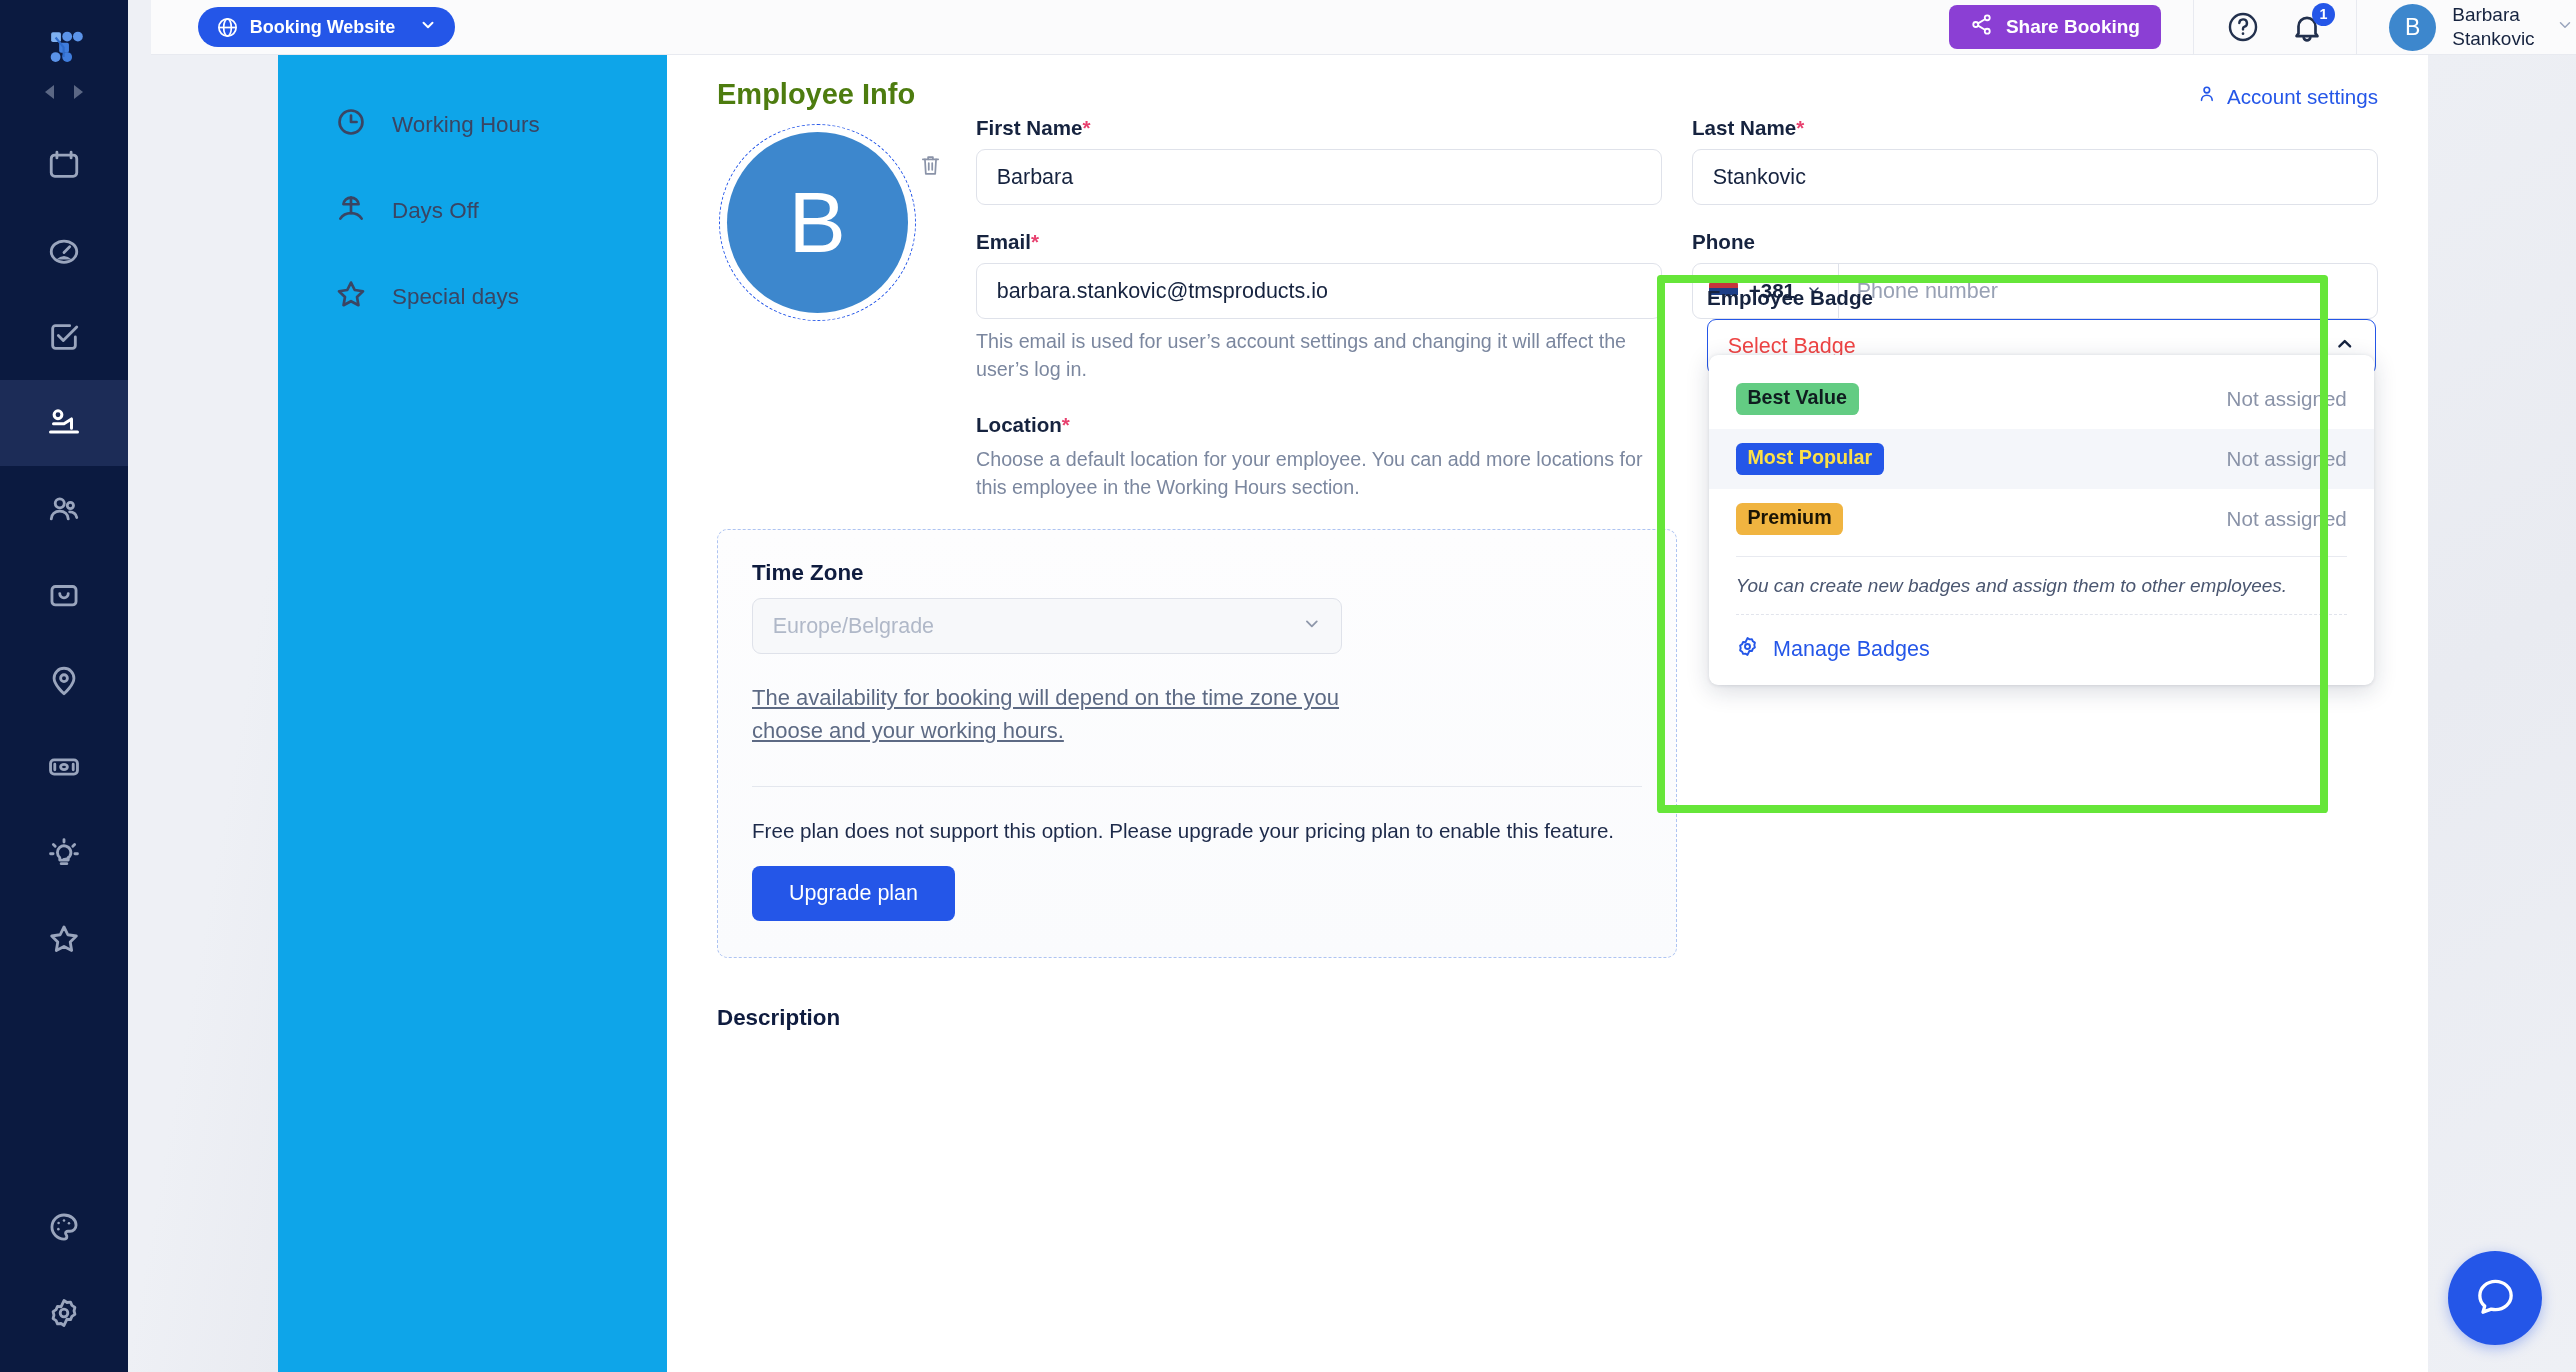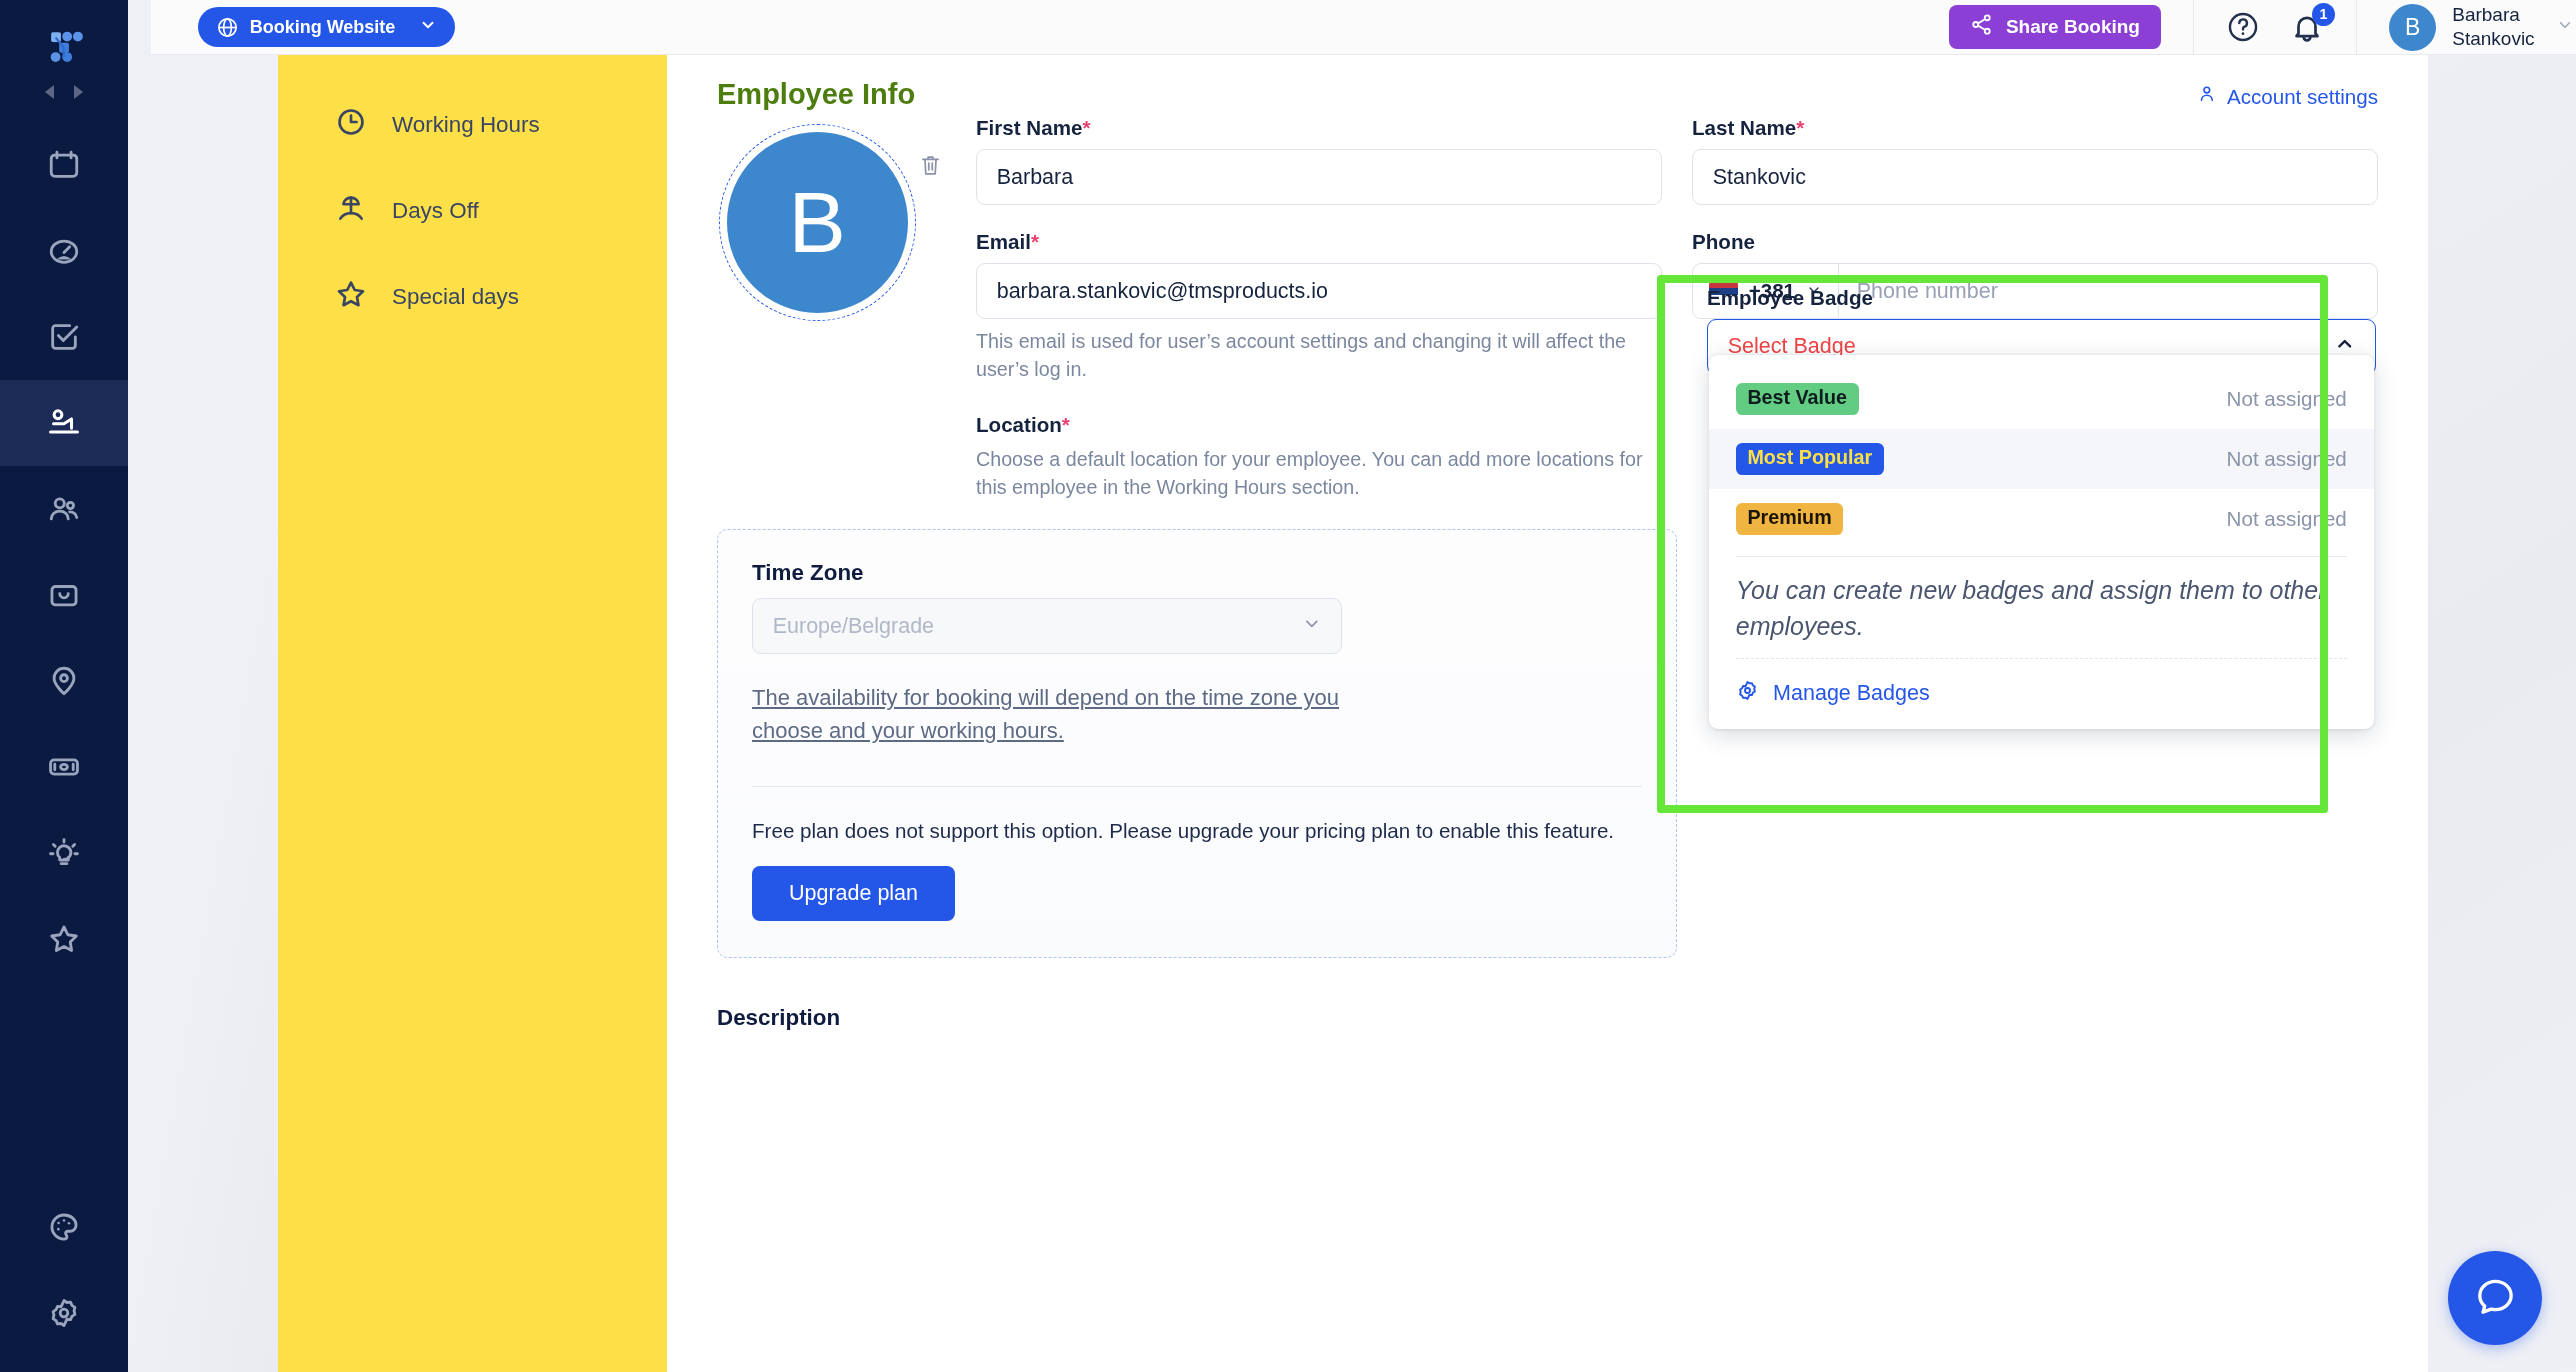--- a/index.html
+++ b/index.html
@@ -84,21 +84,21 @@
   .gutter {
     position: absolute; left: 128px; top: 55px;
     width: 150px; height: 1317px;
     background: linear-gradient(100deg, #eef0f5 0%, #eef0f5 60%, #e9ebf1 100%);
   }
 
   
   .subnav {
     position: absolute; left: 278px; top: 55px;
     width: 456px; height: 1317px;
-    background: #fde047;
+    background: #0ea5e9;
     border-right: 0.9px solid #e6e8ee;
     padding-top: 27px;
   }
   .subnav-item {
     display: flex; align-items: center; gap: 25px;
     padding: 0 0 0 57px; height: 86px;
     color: #3a4563; font-size: 22.4px; cursor: pointer;
   }
   .subnav-item svg { stroke:#3a4563; fill:none; stroke-width:2; stroke-linecap:round; stroke-linejoin:round; }
 
@@ -218,21 +218,21 @@
     padding: 9px 27px; height: 60px; cursor:pointer;
   }
   .dd-row.hover { background:#f4f6fa; }
   .pill {
     border-radius: 6.3px; padding: 4.5px 11.6px 6.3px 11.6px;
     font-size: 19.7px; font-weight: bold; line-height: 1.1;
   }
   .dd-status { font-size: 20.6px; color:#8a93a8; }
   .dd-sep { height:0.9px; background:#e8eaf0; margin: 7.2px 27px 0 27px; }
   .dd-note {
-    font-size: 25px; color:#4d5straight; color:#4a5670;
+    font-size: 19px; color:#4d5straight; color:#4a5670;
     font-style: italic; line-height:1.42;
     padding: 16px 27px 12.5px 27px;
   }
   .dd-sep-dash { border-top: 1.8px dashed #e1e4ec; margin: 1.8px 27px 0 27px; }
   .dd-manage {
     display:flex; align-items:center; gap: 14.3px;
     padding: 19.7px 27px 14.3px 27px;
     color:#2456e8; font-size: 21.5px; cursor:pointer;
   }
   .dd-manage svg { stroke:#2456e8; fill:none; stroke-width:2; stroke-linecap:round; stroke-linejoin:round; }

